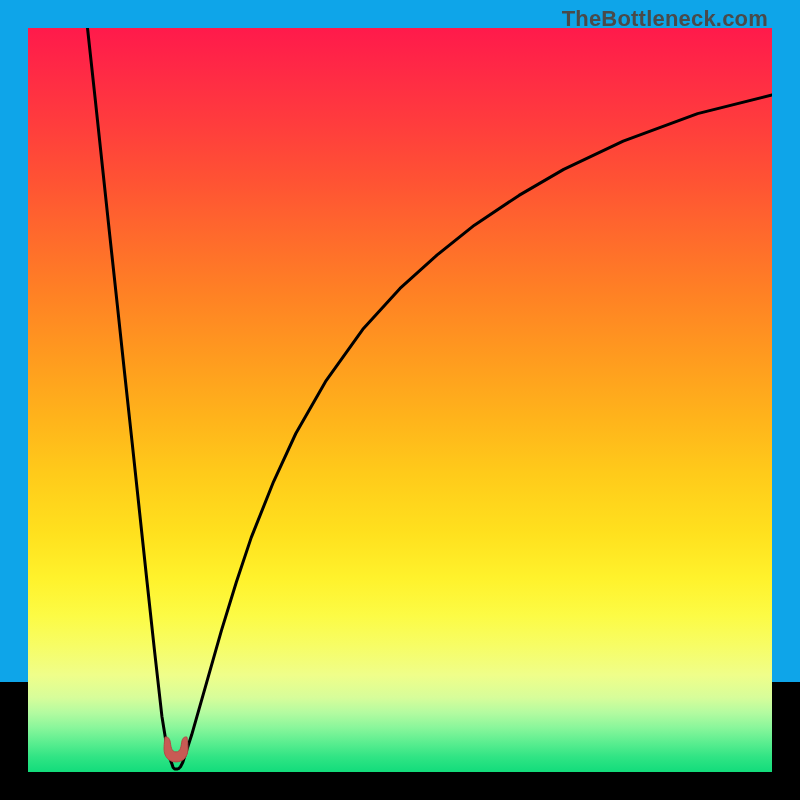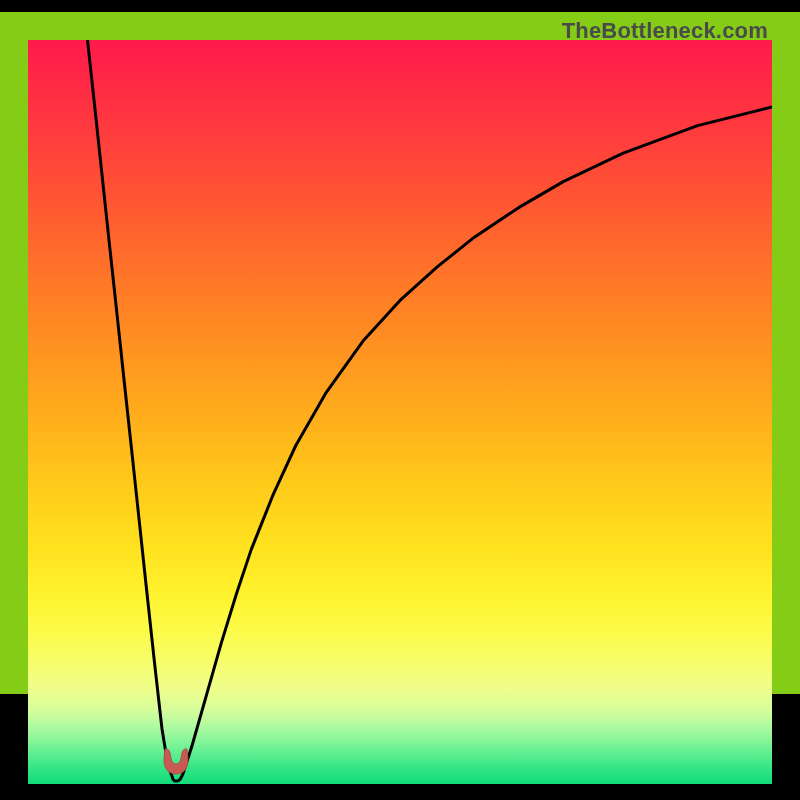--- a/index.html
+++ b/index.html
@@ -1,16 +1,16 @@
 <!DOCTYPE html>
 <html><head>
 <meta charset="utf-8">
 <style>
   html,body{margin:0;padding:0;width:800px;height:800px;background:#000;overflow:hidden;font-family:Arial,Helvetica,sans-serif}
-  .frame{position:absolute;left:0;top:12px;width:800px;height:682px;background:#84cc16}
+  .frame{position:absolute;left:0;top:0;width:800px;height:682px;background:#0ea5e9}
   .plot{position:absolute;left:28px;top:28px;width:744px;height:744px;overflow:hidden}
   .gradient{position:absolute;left:0;top:0;width:100%;height:100%;
     background:linear-gradient(to bottom,
       #ff1a4b 0%,
       #ff2a45 6%,
       #ff3a3e 12%,
       #ff5134 20%,
       #ff6a2c 28%,
       #ff8224 36%,
       #ff9a1f 44%,

